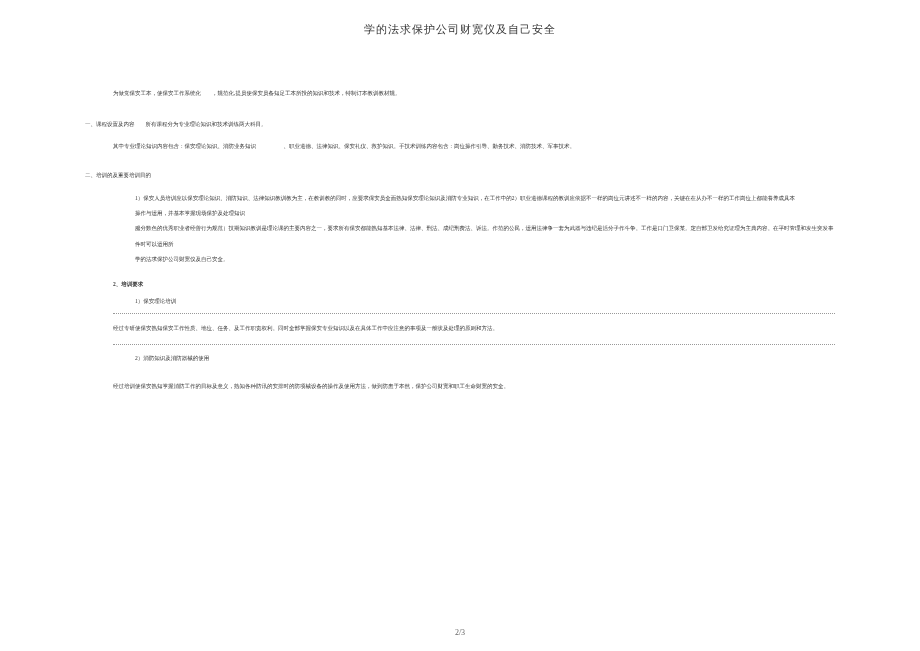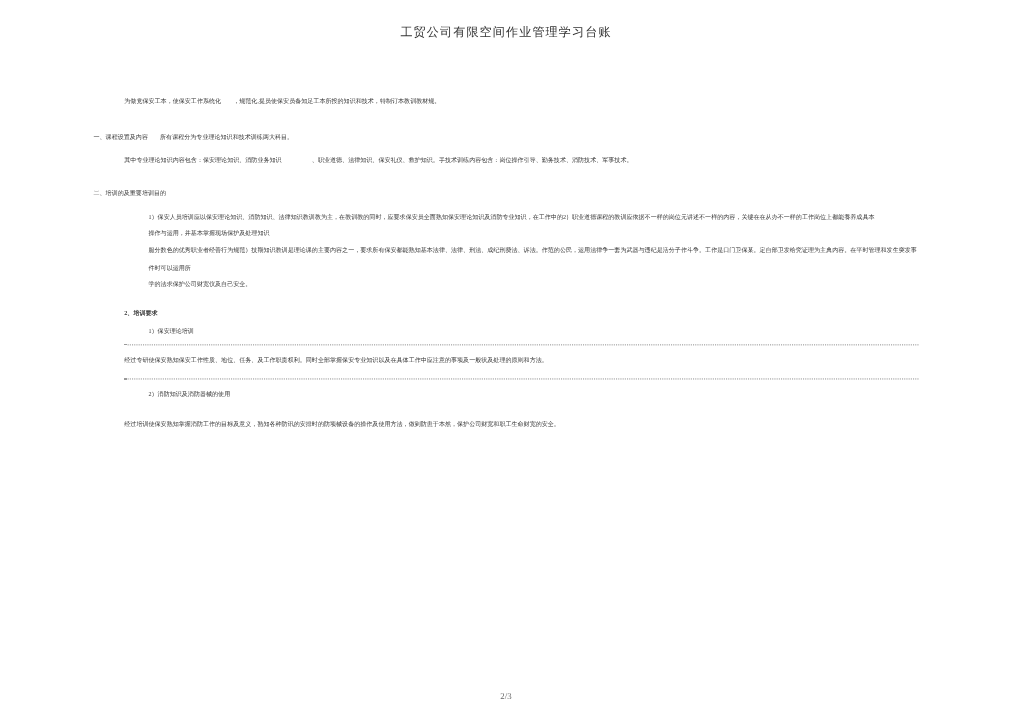--- a/index.html
+++ b/index.html
@@ -82,21 +82,21 @@
     .row-flex .left-col {
       flex: 1;
     }
     .row-flex .right-col {
       padding-right: 40px;
     }
   </style>
 </head>
 <body>
 
-<div class="page-title">工贸公司有限空间作业管理学习台账</div>
+<div class="page-title">学的法求保护公司财宽仪及自己安全</div>
 
 <div class="content-area">
 
   <div class="block-1">
     <div class="line">为做党保安工本，使保安工作系统化　　，规范化,提员使保安员备知足工本所投的知识和技术，特制订本教训教材规。</div>
   </div>
 
   <div class="section-heading">一、课程设置及内容　　所有课程分为专业理论知识和技术训练两大科目。</div>
 
   <div class="block-2">

